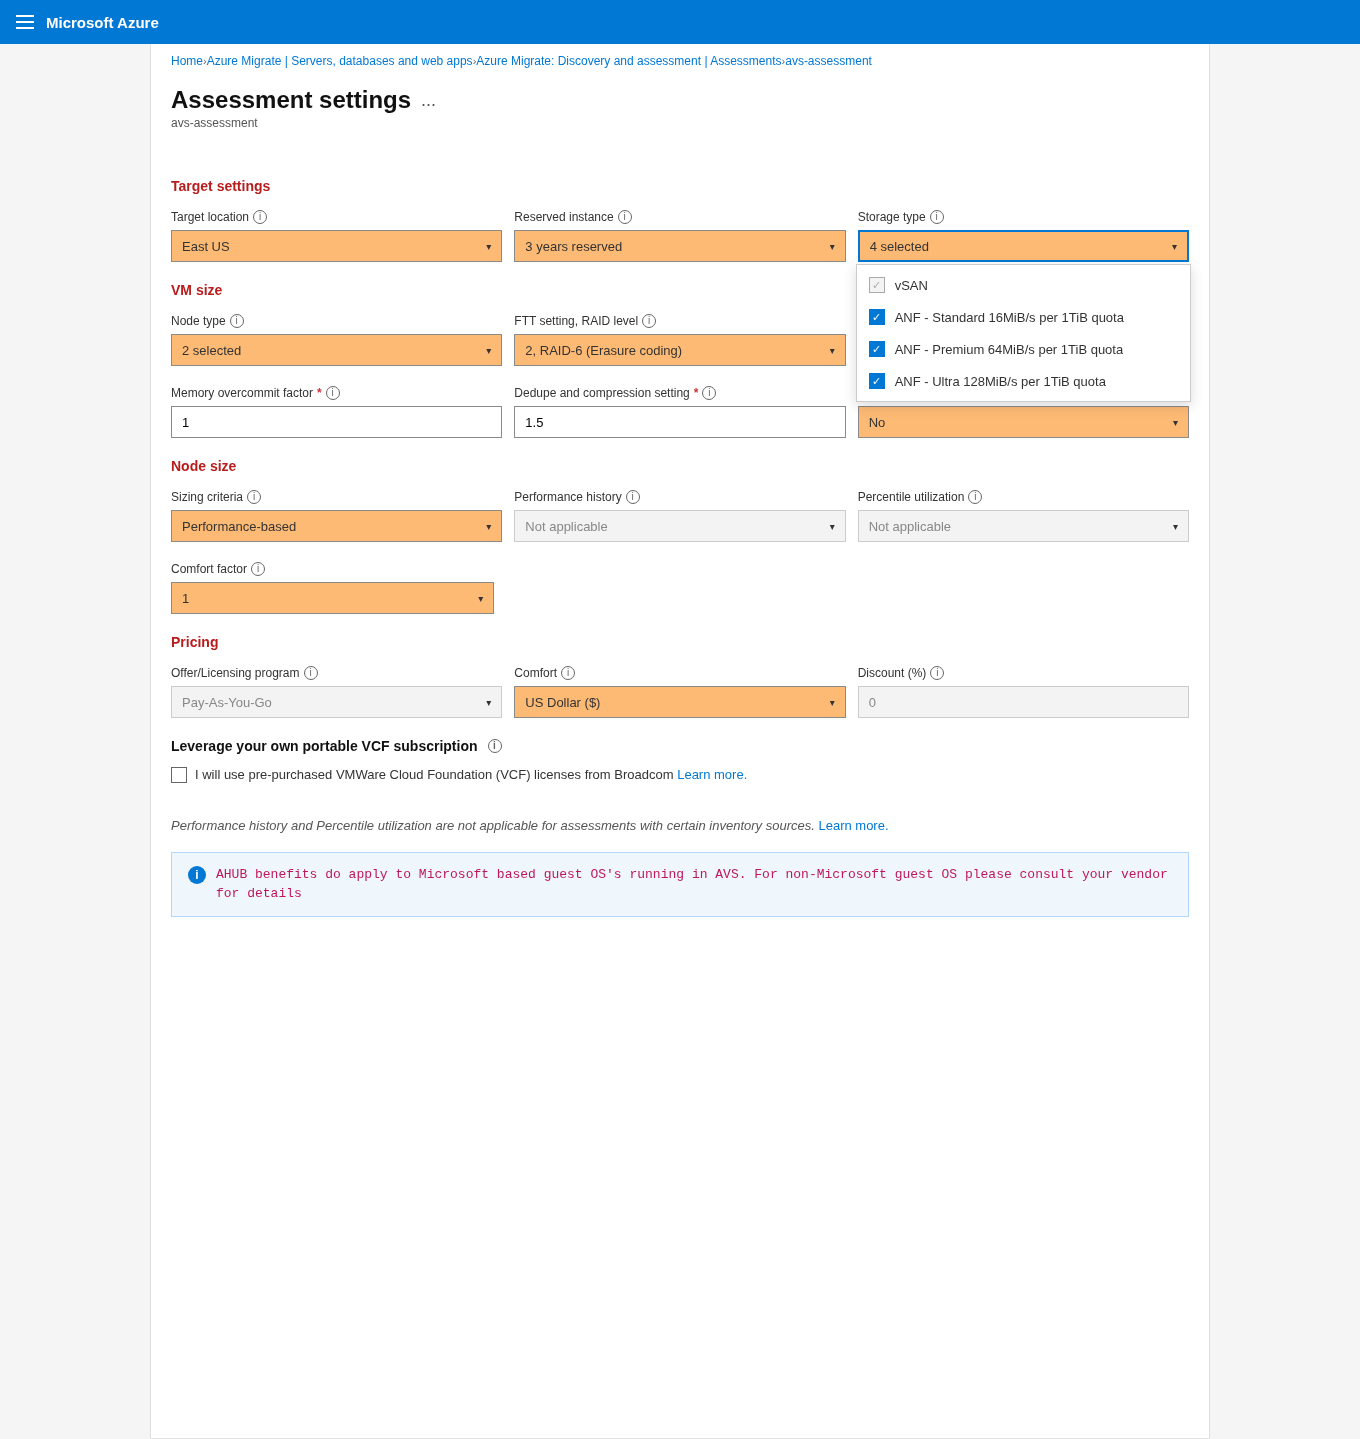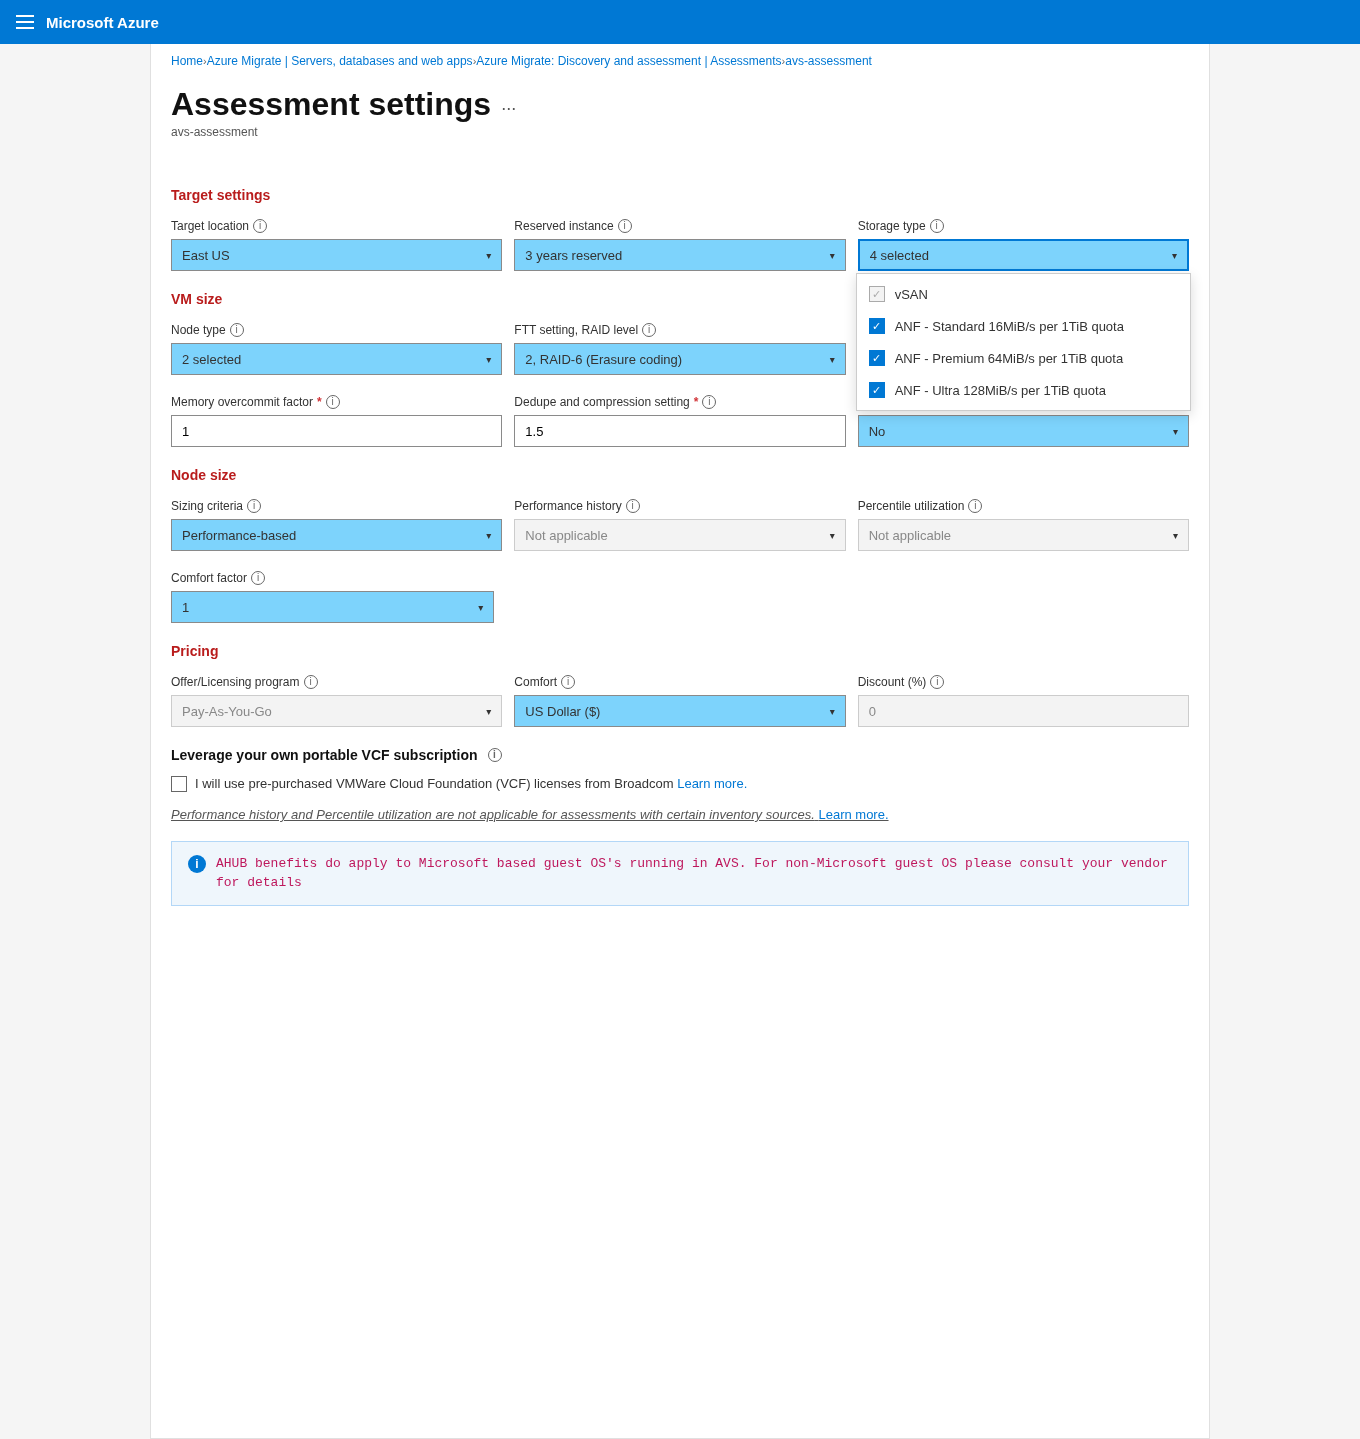--- a/index.html
+++ b/index.html
@@ -44,21 +44,21 @@
 
     
     .page-header {
       padding: 8px 20px 20px 20px;
     }
     .page-title-row {
       display: flex;
       align-items: center;
       gap: 10px;
     }
-    .page-title { font-size: 32px; font-weight: 600; color: #111; }
+    .page-title { font-size: 24px; font-weight: 600; color: #111; }
     .page-dots { font-size: 18px; color: #555; cursor: pointer; }
     .page-subtitle { font-size: 12px; color: #555; margin-top: 2px; }
 
     
     .content { padding: 20px 20px 0 20px; }
 
     
     .section-title {
       font-size: 14px;
       font-weight: 700;
@@ -99,21 +99,21 @@
       color: #666;
       cursor: pointer;
       line-height: 1;
     }
 
     
     .dropdown {
       width: 100%;
       height: 32px;
       border: 1px solid #8a8a8a;
-      background: #7dd3fc;
+      background: #fdba74;
       display: flex;
       align-items: center;
       justify-content: space-between;
       padding: 0 10px;
       cursor: pointer;
       position: relative;
     }
     .dropdown.disabled {
       background: #f3f3f3;
       color: #888;
@@ -513,21 +513,21 @@
       </div>
       <div class="checkbox-row">
         <div class="checkbox-square"></div>
         <span class="checkbox-label">
           <span>I will use pre-purchased VMWare Cloud Foundation (VCF) licenses from Broadcom</span>
           <a>Learn more.</a>
         </span>
       </div>
     </div>
 
-    <div class="info-note" style="margin-top: 12px; text-decoration: underline;">
+    <div class="info-note" style="margin-top: 32px;">
       <span>Performance history and Percentile utilization are not applicable for assessments with certain inventory sources.</span>
       <a>Learn more.</a>
     </div>
 
     <div class="alert-box">
       <div class="alert-icon">i</div>
       <span class="alert-text">AHUB benefits do apply to Microsoft based guest OS's running in AVS. For non-Microsoft guest OS please consult your vendor for details</span>
     </div>
 
   </div>

